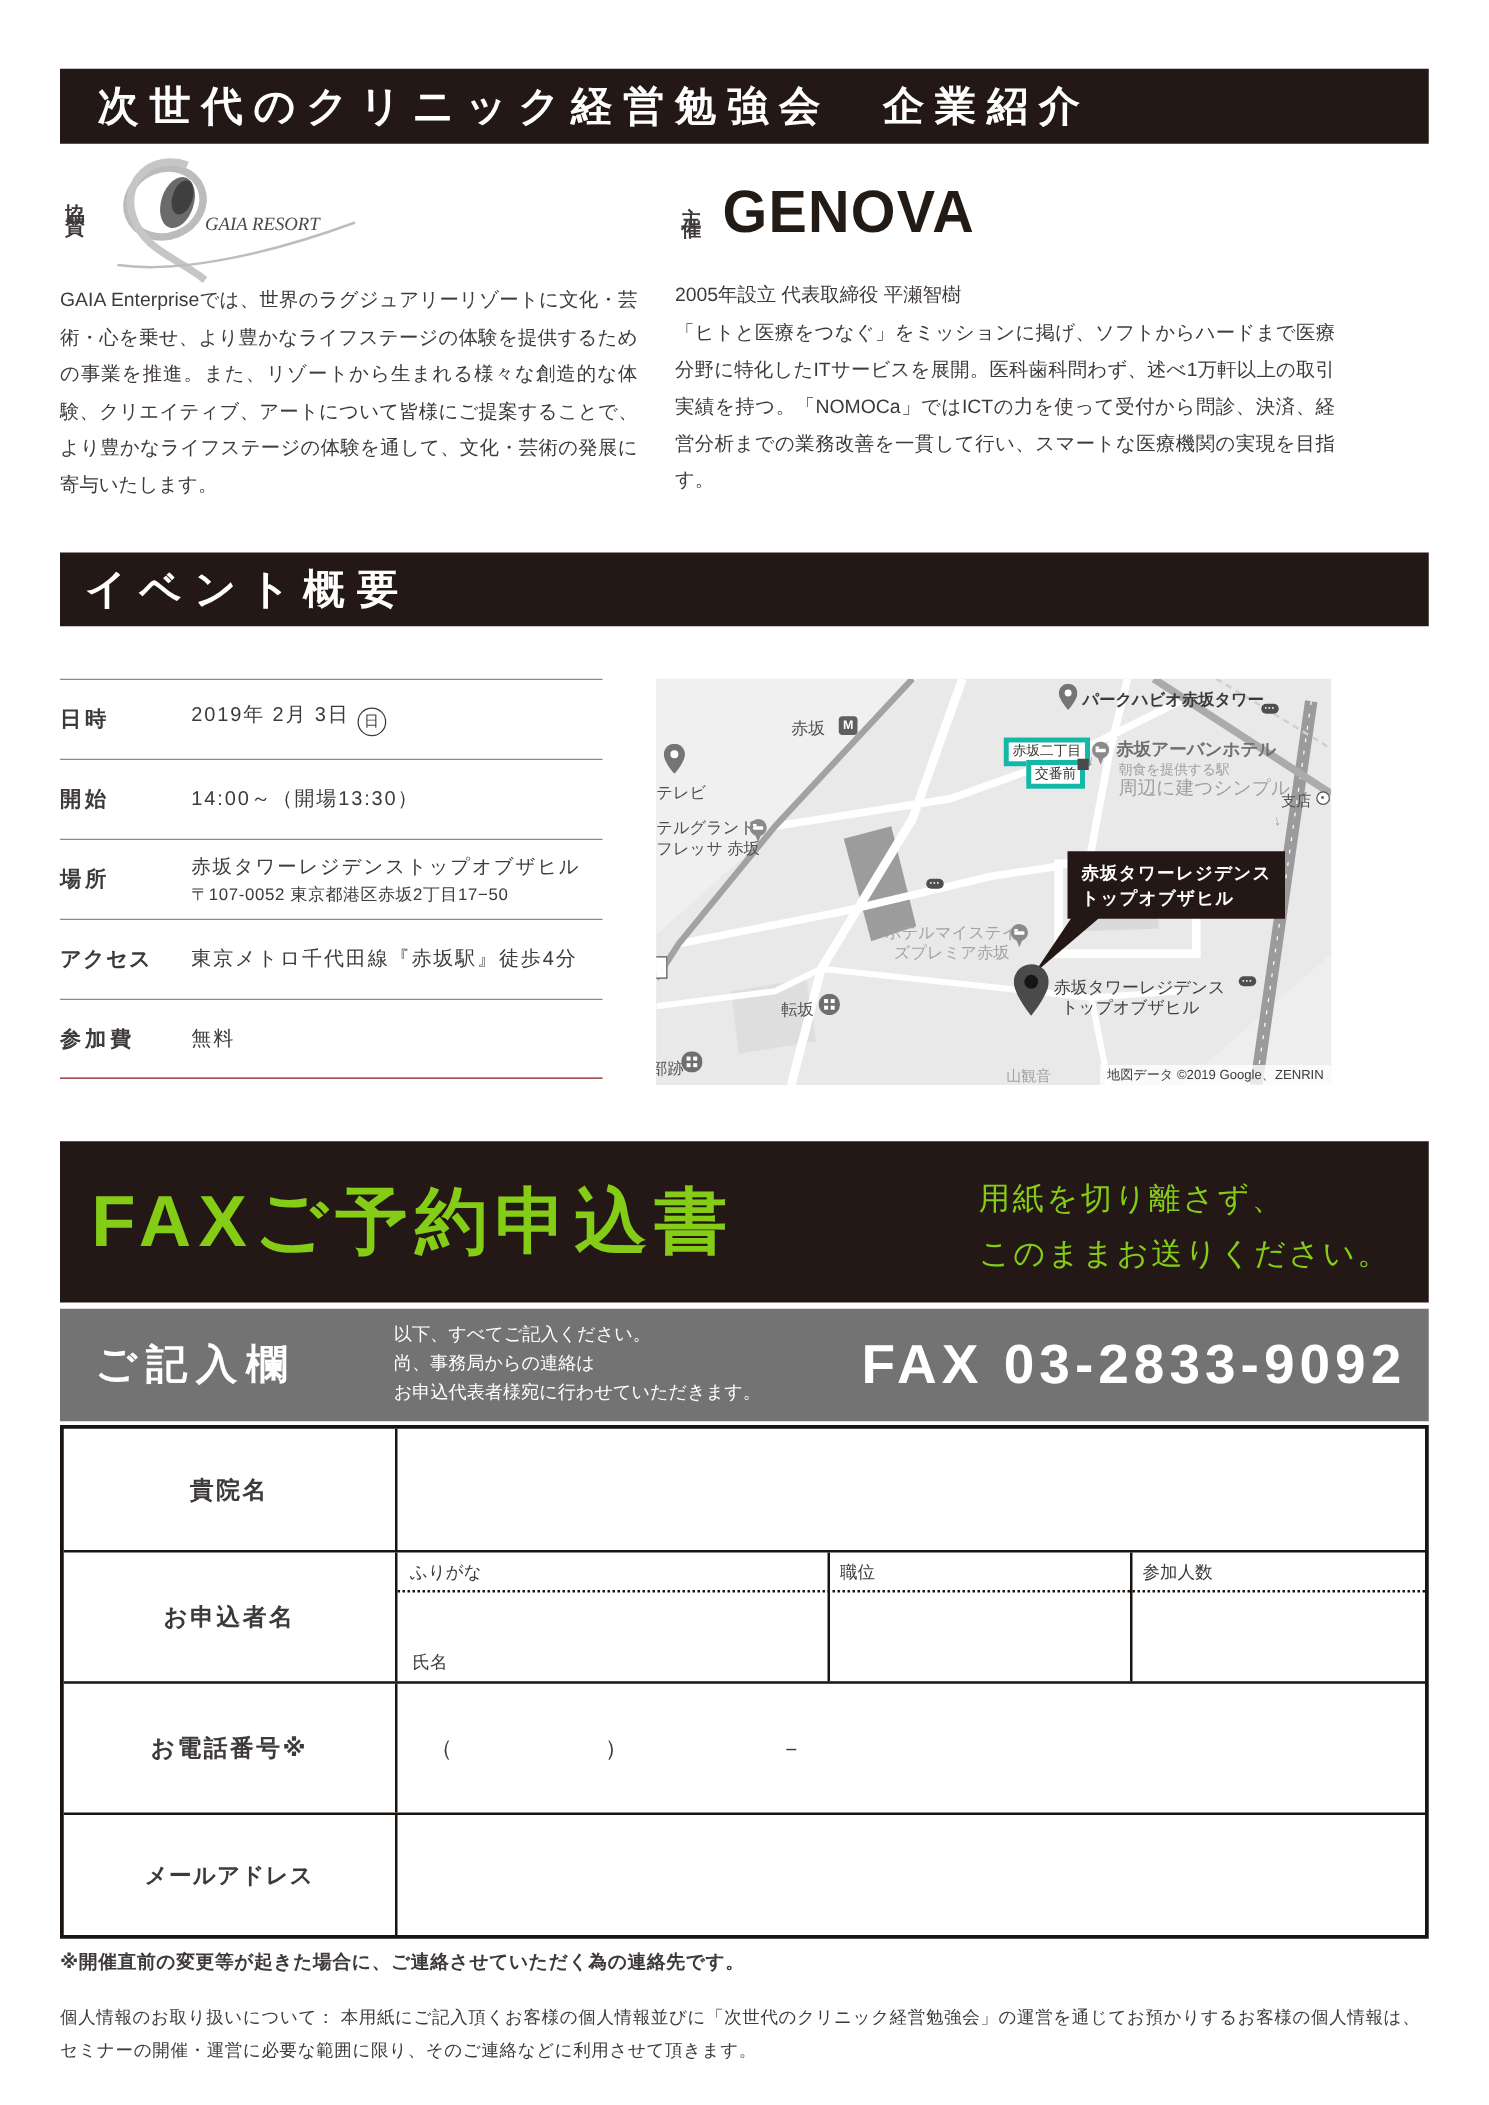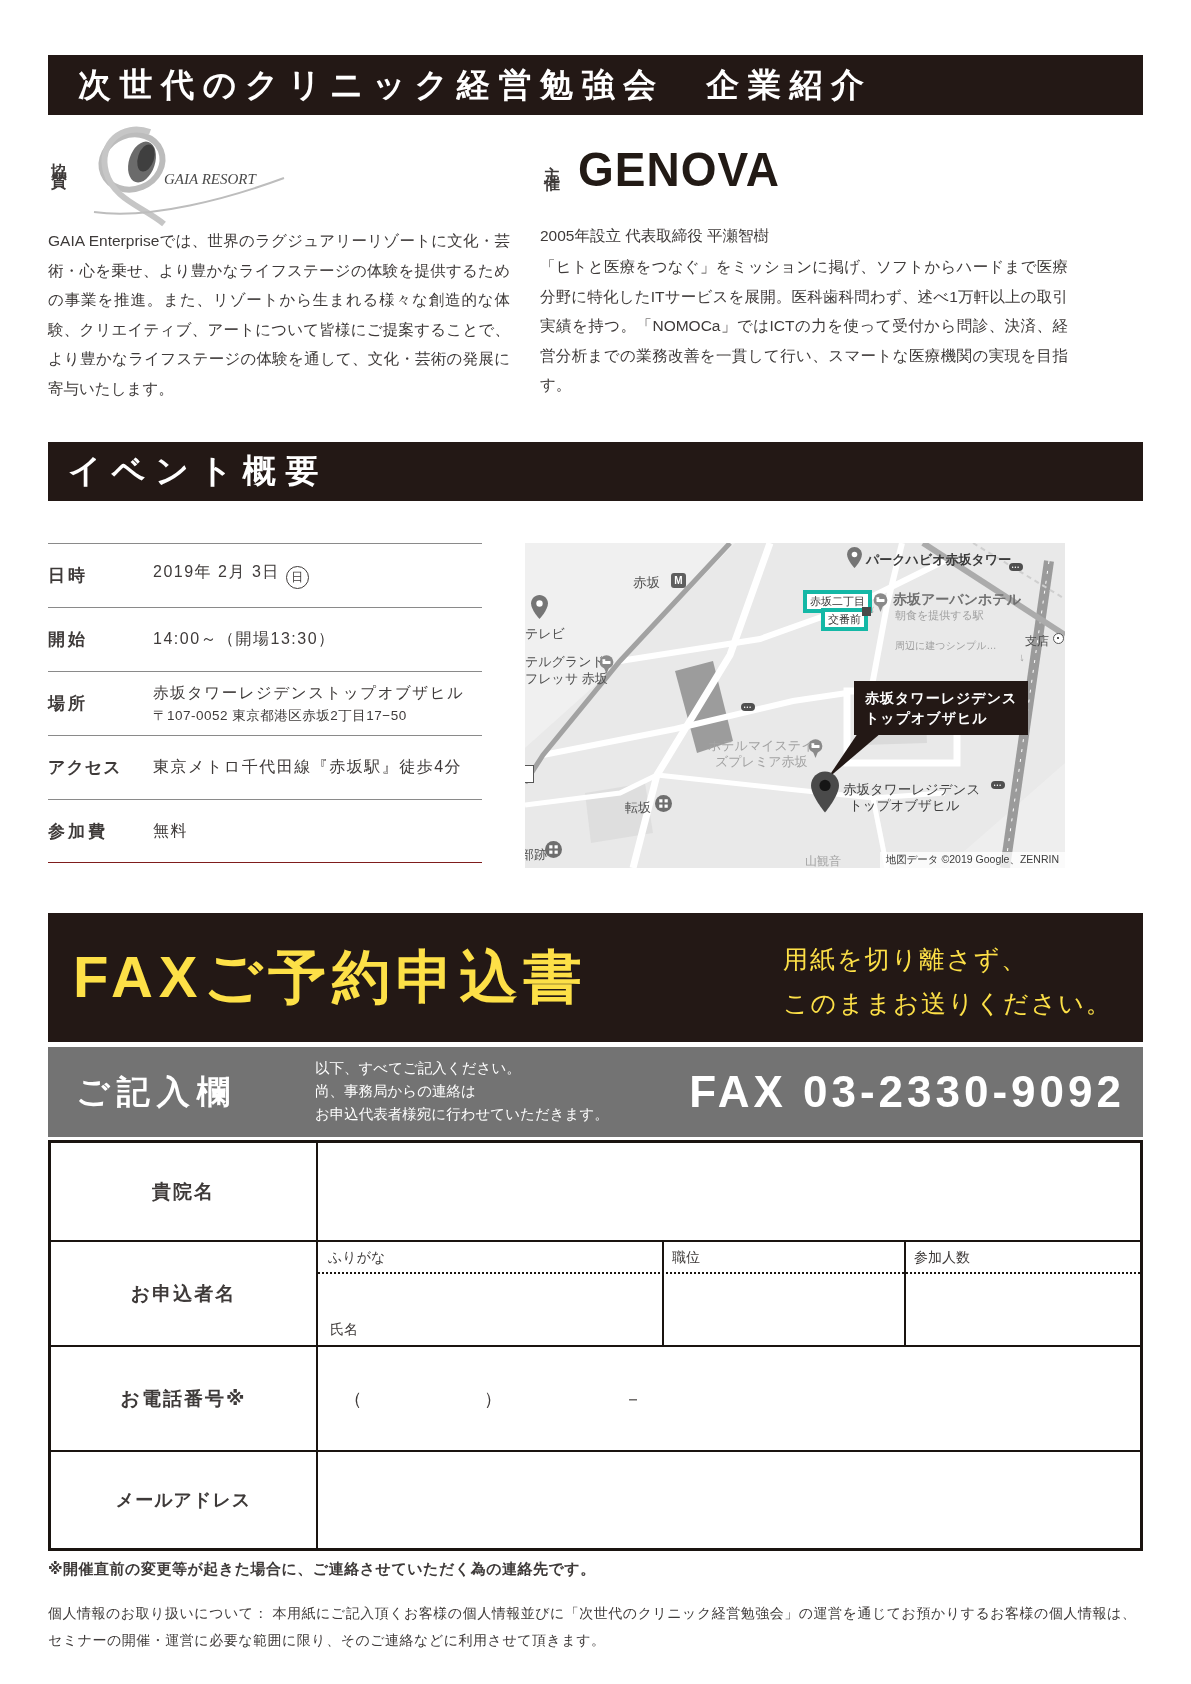--- a/index.html
+++ b/index.html
@@ -32,21 +32,21 @@
   .callout{position:absolute;left:329px;top:138px;background:#231815;color:#fff;font-size:14px;font-weight:bold;line-height:20px;padding:7px 11px;letter-spacing:1px;}
   .attribution{position:absolute;right:0;bottom:0;background:rgba(255,255,255,.78);font-size:10.5px;color:#3c3c3c;padding:1px 6px;}
   .metro-ic{position:absolute;width:15px;height:15px;background:#5f5f5f;border-radius:3px;color:#fff;font-size:10px;font-weight:bold;display:flex;align-items:center;justify-content:center;}
   .shield{position:absolute;width:14px;height:8px;background:#4f4f4f;border-radius:4px;color:#fff;font-size:5px;display:flex;align-items:center;justify-content:center;letter-spacing:1px;}
   .police-ic{position:absolute;width:9px;height:9px;background:#4a4a4a;}
   .bank-ic{position:absolute;width:11px;height:11px;border:1.5px solid #555;border-radius:50%;background:#fff;box-sizing:border-box;}
   .bank-ic:after{content:"";position:absolute;left:3px;top:3px;width:2px;height:2px;background:#555;}
   .edge-box{position:absolute;left:-7px;top:222px;width:14px;height:16px;background:#fff;border:1px solid #555;}
   .arrow{position:absolute;color:#9a9a9a;font-size:11px;}
   
-  .fax-banner{position:absolute;left:48px;top:913px;width:1095px;height:129px;background:#231815;color:#fde047;}
+  .fax-banner{position:absolute;left:48px;top:913px;width:1095px;height:129px;background:#231815;color:#84cc16;}
   .fax-title{position:absolute;left:25px;top:50%;transform:translateY(-50%);font-size:58px;font-weight:bold;letter-spacing:.1em;}
   .fax-note{position:absolute;left:735px;top:24px;font-size:25px;letter-spacing:2px;line-height:44px;}
   .entry-strip{position:absolute;left:48px;top:1047px;width:1095px;height:90px;background:#737373;color:#fff;}
   .entry-label{position:absolute;left:28px;top:50%;transform:translateY(-50%);font-size:33px;font-weight:bold;letter-spacing:7px;}
   .entry-notes{position:absolute;left:267px;top:10px;font-size:14.5px;line-height:23px;}
   .fax-number{position:absolute;right:18px;top:50%;transform:translateY(-50%);font-size:44px;font-weight:bold;letter-spacing:4px;}
   
   .form{position:absolute;left:48px;top:1140px;width:1095px;border:3px solid #1a1410;box-sizing:border-box;background:#fff;}
   .frow{display:flex;border-top:2.5px solid #1a1410;position:relative;}
   .frow:first-child{border-top:none;}
@@ -156,21 +156,21 @@
     <div class="police-ic" style="left:337px;top:64px;"></div>
 
     <svg class="lbl" style="left:348px;top:50px;" width="15" height="19" viewBox="0 0 24 30">
         <circle cx="12" cy="11" r="11" fill="#8a8a8a"></circle>
         <path d="M8 20 L12 30 L16 20 Z" fill="#8a8a8a"></path>
         <rect x="5.5" y="9.5" width="13" height="4.5" rx="1" fill="#fff"></rect>
         <rect x="5.5" y="6.5" width="4.5" height="3" fill="#fff"></rect>
       </svg>
     <div class="lbl" style="left:368px;top:48px;font-size:14px;font-weight:bold;color:#6f6f6f;">赤坂アーバンホテル</div>
     <div class="lbl" style="left:370px;top:65px;font-size:11px;color:#9f9f9f;">朝食を提供する駅</div>
-    <div class="lbl" style="left:370px;top:96px;font-size:10px;color:#9f9f9f;">周辺に建つシンプル…</div>
+    <div class="lbl" style="left:370px;top:78px;font-size:15px;color:#9f9f9f;">周辺に建つシンプル…</div>
 
     <svg class="lbl" style="left:6px;top:52px;" width="17" height="24" viewBox="0 0 24 34">
         <path d="M12 0C5.4 0 0 5.4 0 12c0 9 12 22 12 22s12-13 12-22C24 5.4 18.6 0 12 0z" fill="#757575"></path>
         <circle cx="12" cy="12" r="4.5" fill="#fff"></circle>
       </svg>
     <div class="lbl m-gray" style="left:0;top:82px;">テレビ</div>
 
     <div class="lbl m-gray" style="left:0;top:110px;">テルグランド</div>
     <div class="lbl m-gray" style="left:0;top:127px;">フレッサ 赤坂</div>
     <svg class="lbl" style="left:74px;top:112px;" width="15" height="19" viewBox="0 0 24 30">
@@ -240,21 +240,21 @@
     </div>
   </section>
 
   <section class="entry-strip">
     <div class="entry-label">ご記入欄</div>
     <div class="entry-notes">
       <div>以下、すべてご記入ください。</div>
       <div>尚、事務局からの連絡は</div>
       <div>お申込代表者様宛に行わせていただきます。</div>
     </div>
-    <div class="fax-number">FAX 03-2330-9092</div>
+    <div class="fax-number">FAX 03-2833-9092</div>
   </section>
 
   <div class="form">
     <div class="frow" style="height:97px;">
       <div class="flabel">貴院名</div>
       <div class="fcontent"></div>
     </div>
     <div class="frow" style="height:103px;">
       <div class="flabel">お申込者名</div>
       <div class="fcontent">

